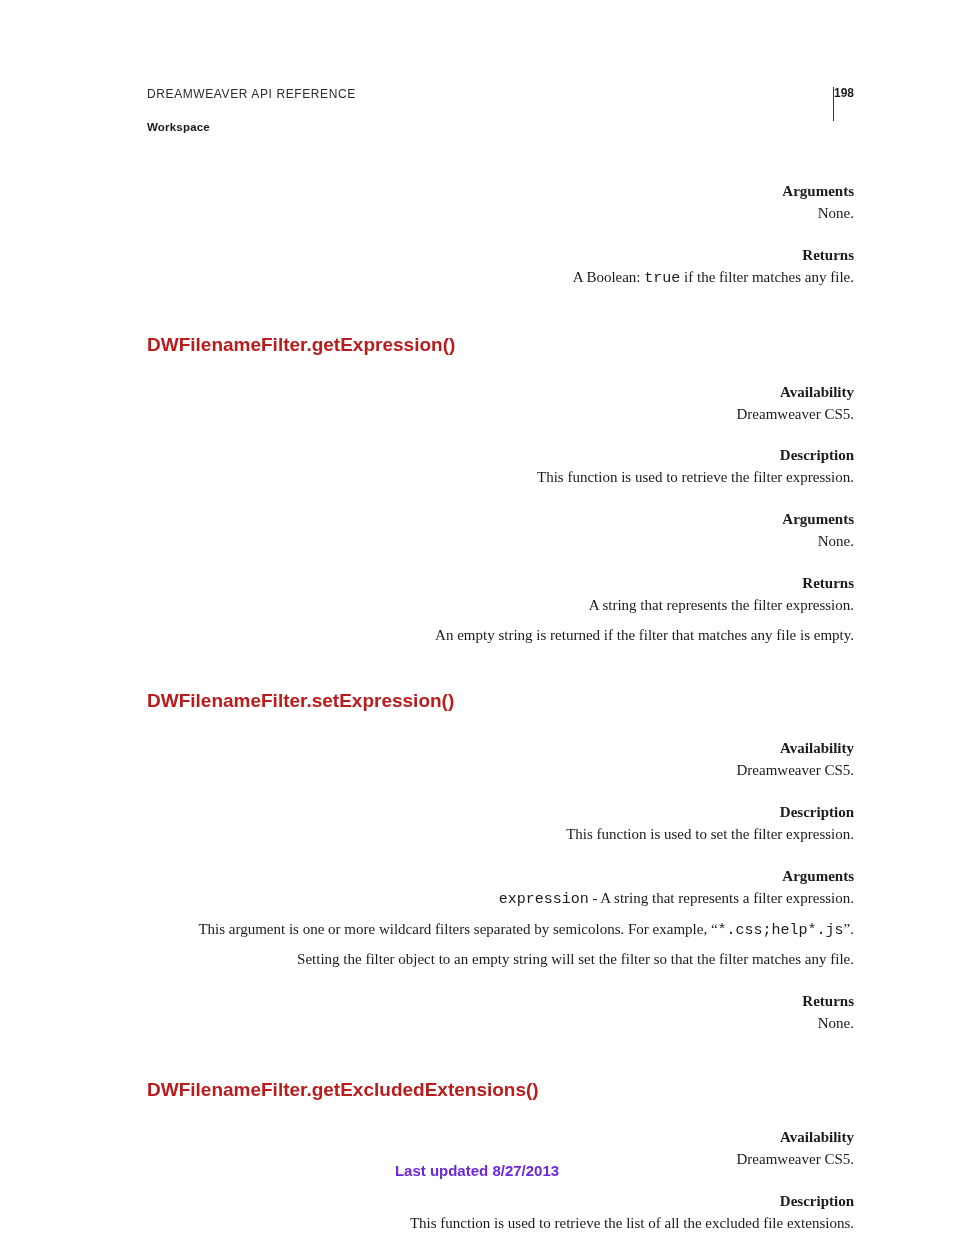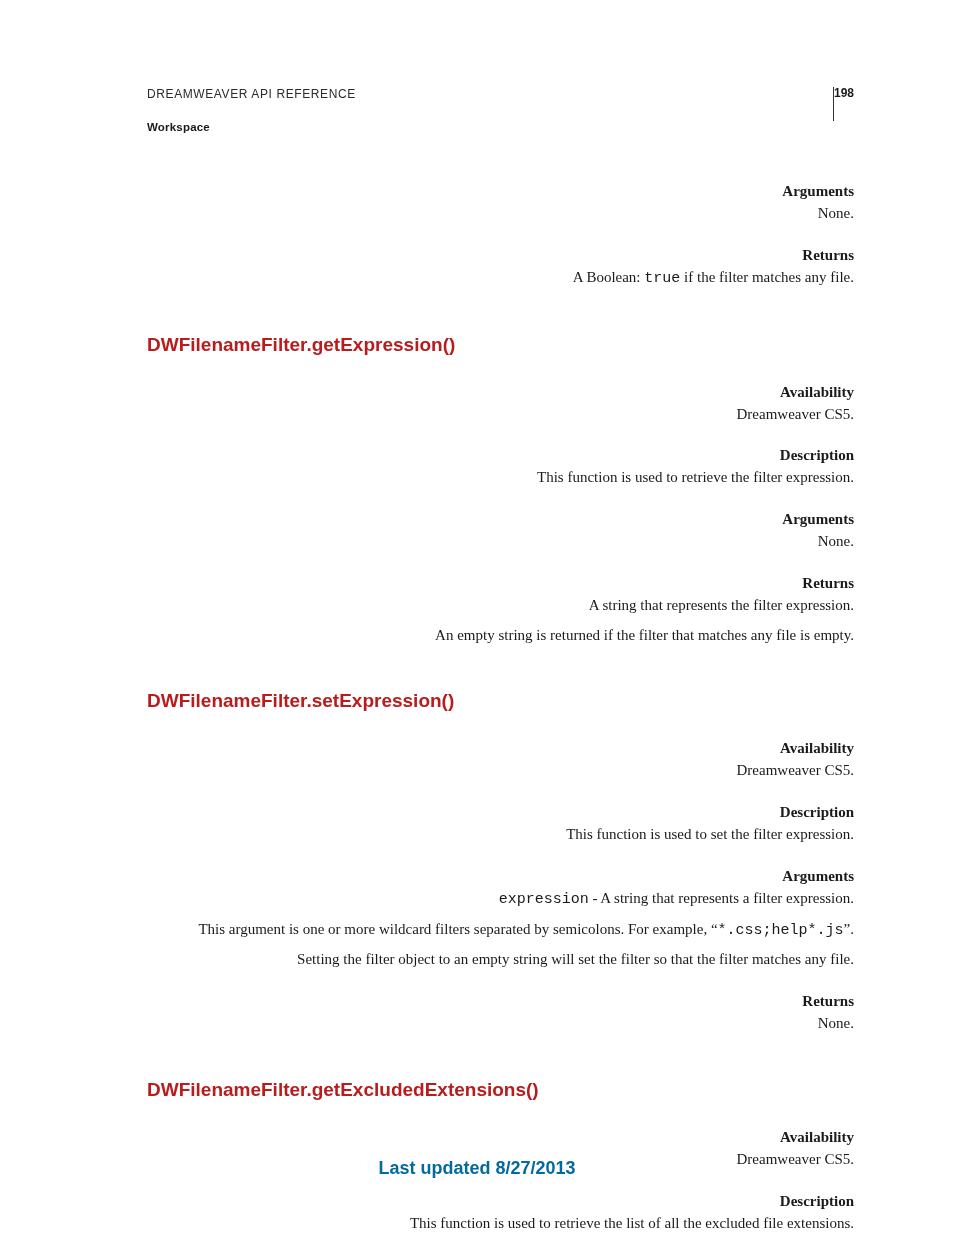--- a/index.html
+++ b/index.html
@@ -78,22 +78,22 @@
   }
 
   .footer {
     position: absolute;
     bottom: 56px;
     left: 0;
     width: 954px;
     text-align: center;
     font-family: "Myriad Pro", "Segoe UI", Arial, sans-serif;
     font-weight: 600;
-    font-size: 18px;
-    color: #0369a1;
+    font-size: 15px;
+    color: #6d28d9;
   }
 </style>
 </head>
 <body>
 
 <div class="page">
 
   <div class="running-header">
     <div class="rh-left">
       <div class="rh-title">DREAMWEAVER API REFERENCE</div>

